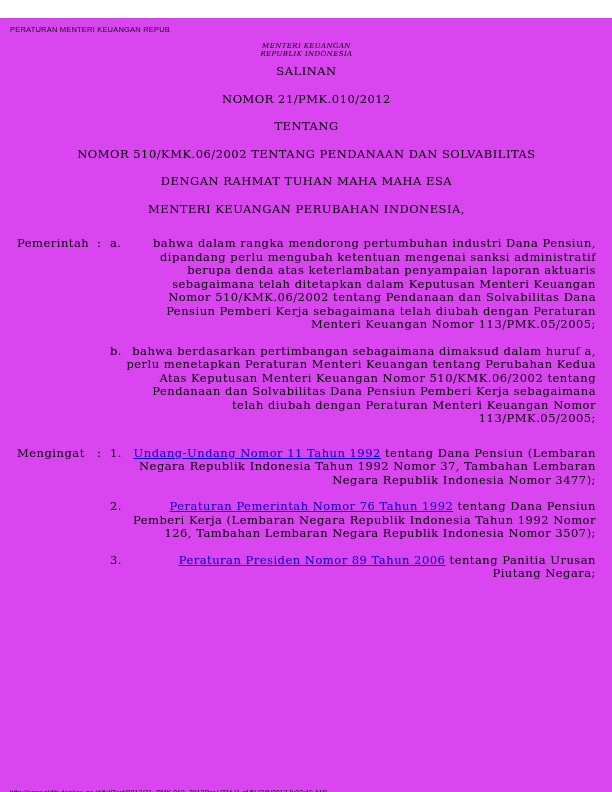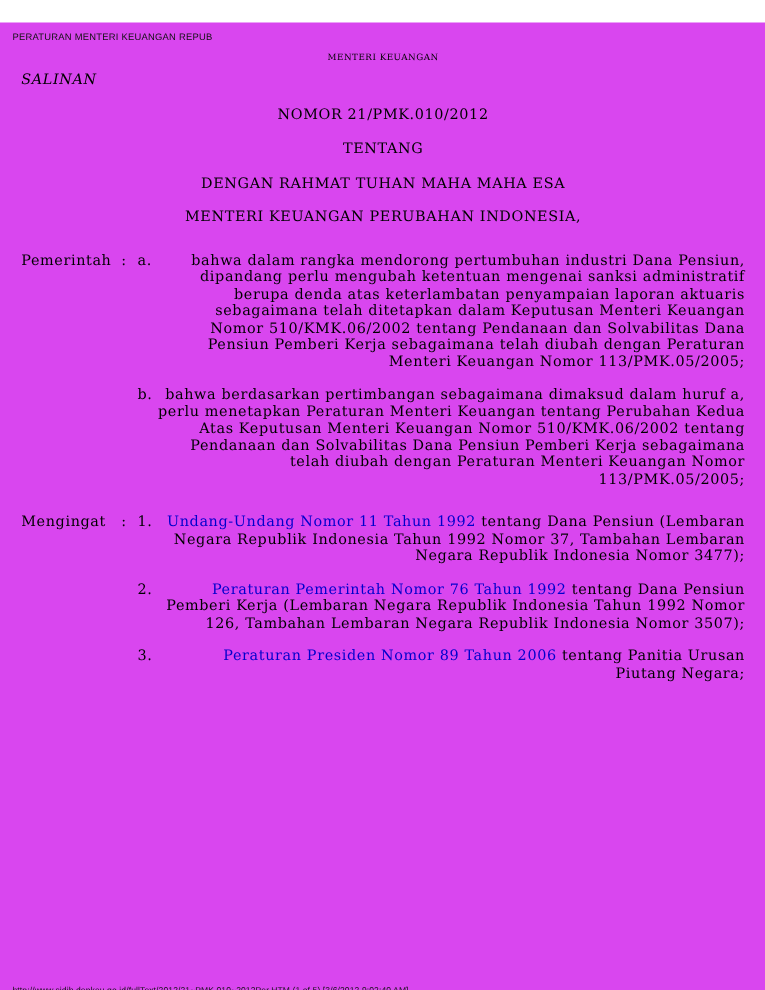--- a/index.html
+++ b/index.html
@@ -38,24 +38,25 @@
     white-space: nowrap;
   }
   .content {
     padding: 24px 16px 0 17px;
   }
   .letterhead {
     text-align: center;
     font-size: 7px;
     line-height: 8px;
     letter-spacing: 0.4px;
+    font-style: italic;
   }
   .salinan {
+    text-align: center;
     margin-top: 7px;
-    font-style: italic;
   }
   .heading {
     text-align: center;
     margin-top: 14px;
   }
   .heading.first { margin-top: 23px; }
   .subject-block { margin-top: 14px; }
   .subject-block div { text-align: center; }
   .clause {
     display: flex;
@@ -64,44 +65,47 @@
   }
   .clause-label { width: 80px; flex: 0 0 80px; }
   .clause-colon { width: 13px; flex: 0 0 13px; }
   .clause-items { flex: 1 1 auto; }
   .item { display: flex; align-items: flex-start; }
   .item + .item { margin-top: 13px; }
   .item-marker { width: 16px; flex: 0 0 16px; }
   .item-text { flex: 1 1 auto; text-align: right; }
   .doc-link {
     color: #0000cc;
+    text-decoration: underline;
     cursor: pointer;
   }
 </style>
 </head>
 <body>
 
 <div class="page">
 
   <div class="print-header">PERATURAN MENTERI KEUANGAN REPUB</div>
 
   <div class="content">
 
     <div class="letterhead">
       <div>MENTERI KEUANGAN</div>
+      <div>REPUBLIK INDONESIA</div>
     </div>
 
     <div class="salinan">SALINAN</div>
 
 
     <div class="heading">NOMOR 21/PMK.010/2012</div>
 
     <div class="heading">TENTANG</div>
 
     <div class="subject-block heading">
+      <div>NOMOR 510/KMK.06/2002 TENTANG PENDANAAN DAN SOLVABILITAS</div>
     </div>
 
     <div class="heading">DENGAN RAHMAT TUHAN MAHA MAHA ESA</div>
 
     <div class="heading">MENTERI KEUANGAN PERUBAHAN INDONESIA,</div>
 
     <div class="clause">
       <div class="clause-label">Pemerintah</div>
       <div class="clause-colon">:</div>
       <div class="clause-items">

